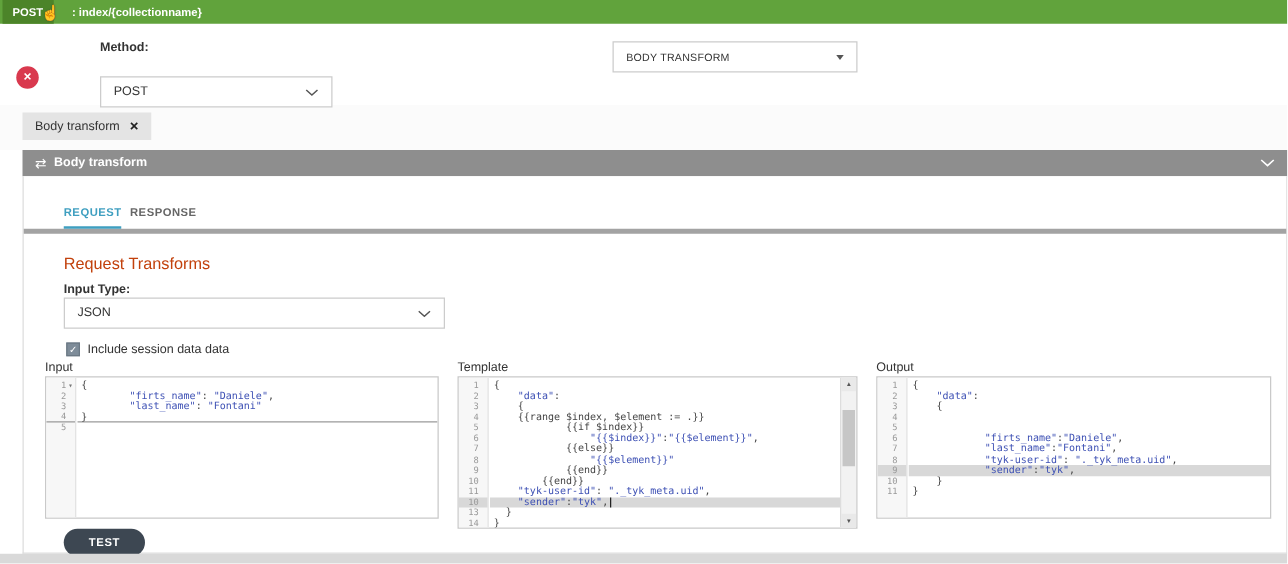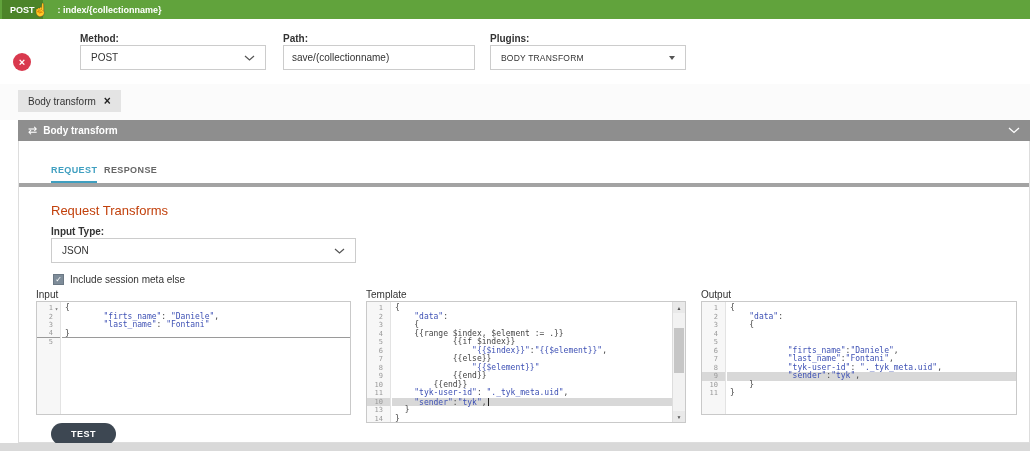--- a/index.html
+++ b/index.html
@@ -12,21 +12,21 @@
   .hand { position:absolute; left:33px; top:3px; color:#fff; font-size:12px; text-shadow:0 0 1px #333; z-index:2; }
   .tb-path { color:#fff; font-size:9px; font-weight:bold; margin-left:15px; }
 
   .band { position:absolute; top:84px; left:0; width:100%; height:36px; background:#fbfbfb; }
 
   
   .err { position:absolute; left:13px; top:53px; width:18px; height:18px; border-radius:50%; background:#d9394e; color:#fff; display:flex; align-items:center; justify-content:center; font-size:11px; font-weight:bold; cursor:pointer; }
 
   
   .fgroup { position:absolute; top:33px; }
-  .flabel { font-size:10px; font-weight:bold; color:#333; margin-bottom:1px; }
+  .flabel { font-size:10px; font-weight:bold; color:#333; margin-bottom:17px; }
   .fbox { height:25px; border:1px solid #ccc; background:#fff; display:flex; align-items:center; justify-content:space-between; padding:0 10px; font-size:10px; color:#333; }
   .pinput { font-family:"Liberation Sans", sans-serif; font-size:10px; color:#333; outline:none; padding:0 8px; }
   .plug span:first-child { font-size:8.5px; letter-spacing:.2px; }
   .tri { width:0; height:0; border-left:3.5px solid transparent; border-right:3.5px solid transparent; border-top:4px solid #555; }
 
   
   .chip { position:absolute; top:90px; left:18px; height:22px; background:#e4e4e4; display:inline-flex; align-items:center; padding:0 10px; font-size:10px; color:#333; gap:8px; }
   .chip .x { font-weight:bold; font-size:12px; color:#222; cursor:pointer; line-height:1; }
 
   
@@ -92,27 +92,22 @@
   <div class="fgroup" style="left:80px;">
     <div class="flabel">Method:</div>
     <div class="fbox" style="width:186px;">
       <span>POST</span>
       <svg width="11" height="6" viewBox="0 0 11 6">
           <polyline points="1,1 5.5,5 10,1" fill="none" stroke="#555" stroke-width="1.2"></polyline>
         </svg>
     </div>
   </div>
 
-  <div class="fgroup" style="left:283px;">
-    <div class="flabel">Path:</div>
-    <input class="fbox pinput" style="width: 192px;" value="save/(collectionname)">
-  </div>
 
   <div class="fgroup" style="left:490px;">
-    <div class="flabel">Plugins:</div>
     <div class="fbox plug" style="width:196px;">
       <span>BODY TRANSFORM</span>
       <span class="tri"></span>
     </div>
   </div>
 
   <div class="chip">
     <span>Body transform</span>
     <span class="x">×</span>
   </div>
@@ -139,21 +134,21 @@
       <span>JSON</span>
       <svg width="11" height="6" viewBox="0 0 11 6">
           <polyline points="1,1 5.5,5 10,1" fill="none" stroke="#555" stroke-width="1.2"></polyline>
         </svg>
     </div>
 
     <div class="cb-row">
       <span class="cb">
         <span class="check">✓</span>
       </span>
-      <span class="cb-label">Include session meta else</span>
+      <span class="cb-label">Include session data data</span>
     </div>
 
     <div class="ed-label" style="left:17px;">Input</div>
     <div class="ed-label" style="left:347px;">Template</div>
     <div class="ed-label" style="left:682px;text-align:right;">Output</div>
 
     <div class="editor" style="left:17px; width:315px; height:114px;">
       <div class="gutter">
           <div class="gcell">
             <span class="num">1</span>

